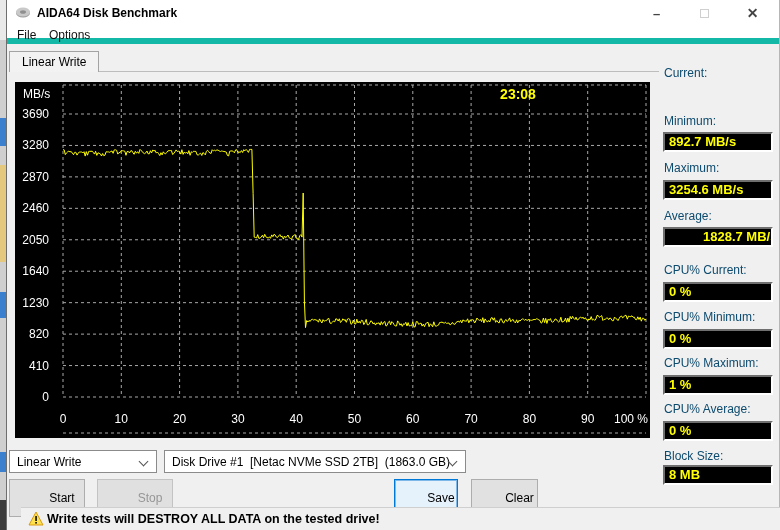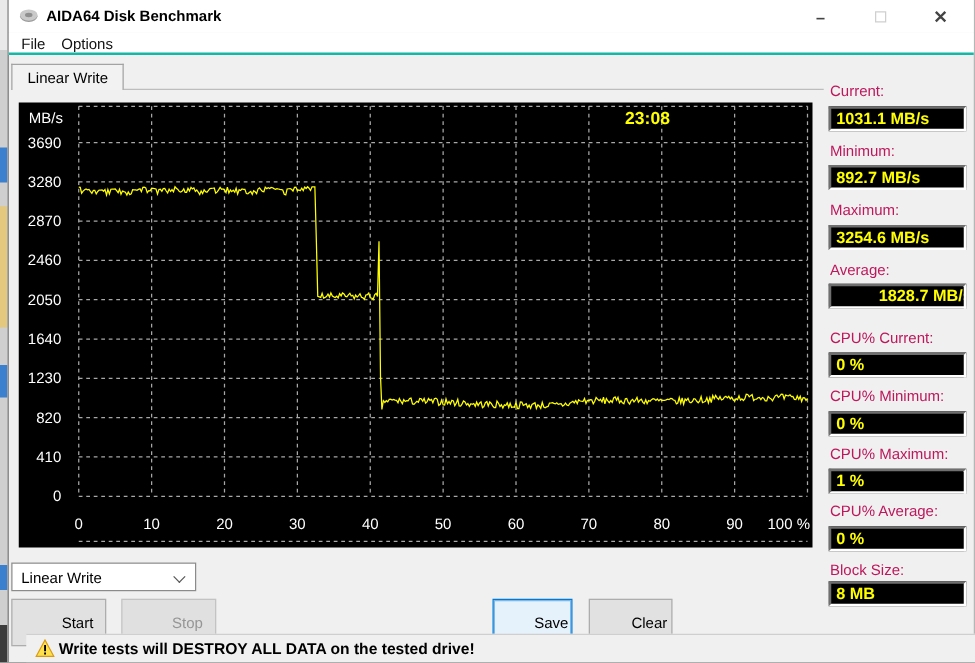--- a/index.html
+++ b/index.html
@@ -15,32 +15,32 @@
   .win { position:absolute; left:6px; top:0; width:774px; height:530px; background:#f0f0f0; border-left:1px solid #6e6e6e; border-right:1px solid #b6b6b6; }
   .titlebar { position:absolute; left:0; top:0; width:100%; height:26px; background:#ffffff;font-weight:bold; }
   .title-icon { position:absolute; left:8px; top:5px; width:16px; height:16px; }
   .title-text { position:absolute; left:30px; top:6px; font-size:12px; white-space:nowrap; }
   .winbtn { position:absolute; top:0; width:45px; height:26px; display:flex; align-items:center; justify-content:center; font-size:13px; color:#444; }
   .btn-min { right:100px; }
   .btn-max { right:52px; }
   .btn-close { right:4px; font-size:14px; }
   .max-box { width:9px; height:9px; border:1px solid #cfcfcf; }
 
-  .menubar { position:absolute; left:0; top:26px; width:100%; height:18px; background:#ffffff; border-bottom:2px solid #14b8a6; }
+  .menubar { position:absolute; left:0; top:26px; width:100%; height:18px; background:#ffffff; border-bottom:6px solid #14b8a6; }
   .menu-item { position:absolute; top:2px; font-size:12px; color:#111; }
 
   
   .pane-line { position:absolute; left:2px; top:71px; width:650px; height:1px; background:#bdbdbd; }
   .tab { position:absolute; left:2px; top:51px; height:21px; padding:3px 12px 0 12px; background:#f2f2f2; border:1px solid #a3a3a3; border-bottom:none; font-size:12px; }
 
   
   .chart { position:absolute; left:8px; top:82px; width:635px; height:356px; background:#000; }
 
   
-  .stat-label { position:absolute; left:657px; font-size:12px; color:#be185d; white-space:nowrap; }
+  .stat-label { position:absolute; left:657px; font-size:12px; color:#0c4a6e; white-space:nowrap; }
   .stat-box { position:absolute; left:656px; width:110px; height:20px; background:#000;
               border:2px solid; border-color:#6f6f6f #ffffff #ffffff #6f6f6f;
               color:#ffff00; font-weight:bold; font-size:13px; line-height:16px; padding-left:4px; white-space:nowrap; overflow:hidden; }
 
   
   .combo { position:absolute; height:23px; background:#ffffff; border:1px solid #8b8b8b; display:flex; align-items:center; padding:0 22px 0 7px; font-size:12px; white-space:pre; overflow:hidden; }
   .combo .chev { position:absolute; right:9px; top:7px; width:7px; height:7px; border-right:1.5px solid #555; border-bottom:1.5px solid #555; transform:rotate(45deg); }
   .pushbtn { position:absolute; height:38px; background:#e1e1e1; border:1px solid #adadad; display:flex; align-items:center; justify-content:center; font-size:12px;padding-left:30px; }
   .pushbtn.disabled { background:#e0e0e0; border-color:#c3c3c3; color:#969696; }
   .pushbtn.default { background:#e5f1fb; border:1px solid #0078d7; box-shadow:inset 0 0 0 1px #7db8e8; }
@@ -136,21 +136,20 @@
         <text x="397.8" y="341" fill="#ffffff" font-size="12px" font-family="&quot;Liberation Sans&quot;, sans-serif" text-anchor="middle">60</text>
         <text x="456.1" y="341" fill="#ffffff" font-size="12px" font-family="&quot;Liberation Sans&quot;, sans-serif" text-anchor="middle">70</text>
         <text x="514.4" y="341" fill="#ffffff" font-size="12px" font-family="&quot;Liberation Sans&quot;, sans-serif" text-anchor="middle">80</text>
         <text x="572.7" y="341" fill="#ffffff" font-size="12px" font-family="&quot;Liberation Sans&quot;, sans-serif" text-anchor="middle">90</text>
         <text x="633" y="341" fill="#ffffff" font-size="12px" font-family="&quot;Liberation Sans&quot;, sans-serif" text-anchor="end">100 %</text>
         <text x="503" y="17" fill="#ffff00" font-size="14px" font-family="&quot;Liberation Sans&quot;, sans-serif" text-anchor="middle" font-weight="bold">23:08</text>
         <polyline points="48.0,67.7 49.2,67.9 50.3,72.6 51.5,70.9 52.7,69.8 53.8,69.2 55.0,69.9 56.2,69.5 57.3,71.1 58.5,72.7 59.7,70.3 60.8,70.3 62.0,73.1 63.2,71.2 64.3,70.0 65.5,70.0 66.7,69.9 67.8,71.0 69.0,69.7 70.2,74.1 71.3,69.6 72.5,73.2 73.7,69.4 74.8,69.3 76.0,69.3 77.2,69.2 78.3,70.5 79.5,72.1 80.6,69.3 81.8,73.4 83.0,70.8 84.1,71.3 85.3,71.8 86.5,74.0 87.6,71.5 88.8,73.7 90.0,73.1 91.1,69.8 92.3,69.9 93.5,69.9 94.6,70.3 95.8,69.5 97.0,69.0 98.1,71.3 99.3,67.9 100.5,67.8 101.6,68.3 102.8,72.1 104.0,70.5 105.1,70.6 106.3,68.5 107.5,68.7 108.6,68.9 109.8,69.2 111.0,73.3 112.1,69.6 113.3,69.4 114.5,71.0 115.6,68.9 116.8,68.7 118.0,70.8 119.1,72.3 120.3,69.3 121.5,71.2 122.6,69.7 123.8,71.4 125.0,67.4 126.1,68.6 127.3,69.5 128.5,71.2 129.6,71.7 130.8,70.8 132.0,69.0 133.1,71.8 134.3,71.8 135.4,68.7 136.6,70.9 137.8,67.9 138.9,69.1 140.1,68.3 141.3,71.1 142.4,70.0 143.6,71.7 144.8,73.6 145.9,70.7 147.1,72.9 148.3,69.8 149.4,71.3 150.6,71.8 151.8,70.3 152.9,68.9 154.1,68.7 155.3,68.6 156.4,68.4 157.6,72.5 158.8,71.5 159.9,69.9 161.1,67.9 162.3,69.5 163.4,69.2 164.6,69.9 165.8,72.1 166.9,67.7 168.1,72.4 169.3,70.0 170.4,71.3 171.6,70.1 172.8,71.8 173.9,68.6 175.1,73.3 176.3,69.8 177.4,70.4 178.6,69.2 179.8,69.4 180.9,69.4 182.1,72.8 183.3,73.0 184.4,72.0 185.6,71.2 186.8,73.5 187.9,70.6 189.1,71.4 190.3,72.9 191.4,69.3 192.6,68.3 193.7,69.7 194.9,71.1 196.1,71.4 197.2,67.7 198.4,68.9 199.6,68.2 200.7,68.8 201.9,67.9 203.1,68.2 204.2,68.9 205.4,69.5 206.6,69.0 207.7,69.2 208.9,69.5 210.1,69.7 211.2,70.0 212.4,73.4 213.6,73.9 214.7,69.2 215.9,69.0 217.1,68.9 218.2,69.4 219.4,70.8 220.6,67.9 221.7,67.7 222.9,70.5 224.1,69.9 225.2,70.6 226.4,68.6 227.6,70.5 228.7,67.7 229.9,68.8 231.1,67.4 232.2,68.6 233.4,70.4 234.6,67.4 235.7,67.4 236.9,67.4 238.1,111.3 239.2,155.1 240.4,155.5 241.6,155.9 242.7,152.6 243.9,156.5 245.1,155.9 246.2,155.2 247.4,153.2 248.6,155.7 249.7,152.3 250.9,154.8 252.0,155.5 253.2,156.0 254.4,154.9 255.5,156.3 256.7,152.9 257.9,154.7 259.0,152.3 260.2,153.1 261.4,155.1 262.5,155.5 263.7,153.9 264.9,152.6 266.0,154.8 267.2,154.2 268.4,157.1 269.5,154.0 270.7,155.7 271.9,154.5 273.0,153.0 274.2,155.8 275.4,156.3 276.5,157.5 277.7,154.0 278.9,153.7 280.0,152.4 281.2,156.2 282.4,156.5 283.5,157.6 284.7,153.8 285.9,152.6 287.0,155.1 288.2,111.0 289.4,219.0 290.5,245.6 291.7,238.5 292.9,240.0 294.0,238.5 295.2,239.4 296.4,237.5 297.5,237.3 298.7,238.1 299.9,237.5 301.0,238.1 302.2,238.3 303.4,240.2 304.5,236.9 305.7,239.0 306.9,241.0 308.0,237.6 309.2,239.2 310.4,238.6 311.5,238.7 312.7,236.8 313.8,236.4 315.0,241.1 316.2,241.4 317.3,240.3 318.5,239.0 319.7,239.8 320.8,236.8 322.0,237.1 323.2,239.0 324.3,236.8 325.5,240.5 326.7,239.3 327.8,236.8 329.0,238.3 330.2,237.6 331.3,240.3 332.5,237.0 333.7,236.6 334.8,237.4 336.0,242.3 337.2,241.4 338.3,238.0 339.5,241.8 340.7,242.0 341.8,237.2 343.0,241.0 344.2,239.2 345.3,241.2 346.5,238.2 347.7,238.7 348.8,242.6 350.0,240.5 351.2,237.4 352.3,242.7 353.5,242.8 354.7,241.1 355.8,238.8 357.0,239.5 358.2,242.0 359.3,240.8 360.5,243.1 361.7,241.0 362.8,241.4 364.0,240.8 365.2,243.1 366.3,239.6 367.5,242.4 368.7,240.3 369.8,239.5 371.0,244.1 372.1,243.3 373.3,240.2 374.5,239.2 375.6,242.8 376.8,239.6 378.0,240.8 379.1,242.7 380.3,244.0 381.5,244.0 382.6,238.9 383.8,240.6 385.0,243.2 386.1,241.7 387.3,244.4 388.5,241.8 389.6,242.4 390.8,240.3 392.0,244.0 393.1,240.6 394.3,244.0 395.5,243.6 396.6,243.8 397.8,239.9 399.0,244.9 400.1,244.9 401.3,239.6 402.5,239.7 403.6,242.3 404.8,241.7 406.0,241.0 407.1,244.1 408.3,242.1 409.5,244.7 410.6,241.6 411.8,240.9 413.0,240.2 414.1,244.7 415.3,241.8 416.5,243.0 417.6,244.8 418.8,239.8 420.0,243.6 421.1,244.3 422.3,243.5 423.5,243.1 424.6,240.5 425.8,240.4 427.0,240.1 428.1,240.7 429.3,241.1 430.4,240.2 431.6,241.5 432.8,241.1 433.9,241.0 435.1,242.9 436.3,242.1 437.4,240.4 438.6,242.1 439.8,242.4 440.9,240.6 442.1,239.8 443.3,239.1 444.4,240.3 445.6,238.4 446.8,240.9 447.9,237.8 449.1,238.8 450.3,239.0 451.4,239.3 452.6,236.8 453.8,240.8 454.9,238.3 456.1,238.4 457.3,237.7 458.4,237.9 459.6,241.0 460.8,239.0 461.9,236.0 463.1,237.3 464.3,238.5 465.4,237.4 466.6,239.6 467.8,235.7 468.9,241.0 470.1,236.9 471.3,238.8 472.4,240.1 473.6,238.5 474.8,240.0 475.9,236.3 477.1,235.5 478.3,238.2 479.4,235.8 480.6,240.3 481.8,238.5 482.9,240.2 484.1,241.0 485.3,237.1 486.4,236.8 487.6,240.0 488.7,241.2 489.9,238.5 491.1,237.5 492.2,239.5 493.4,238.2 494.6,235.9 495.7,239.7 496.9,238.2 498.1,237.4 499.2,239.7 500.4,240.9 501.6,237.8 502.7,240.9 503.9,238.4 505.1,239.0 506.2,237.7 507.4,236.9 508.6,237.3 509.7,238.3 510.9,237.2 512.1,238.7 513.2,237.4 514.4,238.2 515.6,238.2 516.7,238.3 517.9,237.9 519.1,237.4 520.2,237.7 521.4,236.8 522.6,236.9 523.7,238.0 524.9,238.3 526.1,241.1 527.2,240.4 528.4,236.0 529.6,240.6 530.7,236.4 531.9,241.4 533.1,237.2 534.2,238.4 535.4,236.6 536.6,239.7 537.7,240.2 538.9,239.2 540.1,237.0 541.2,237.2 542.4,239.0 543.6,240.2 544.7,238.9 545.9,235.2 547.0,240.1 548.2,239.6 549.4,239.0 550.5,236.1 551.7,240.3 552.9,236.1 554.0,240.1 555.2,234.4 556.4,237.0 557.5,234.3 558.7,236.3 559.9,237.5 561.0,235.2 562.2,238.0 563.4,237.5 564.5,235.7 565.7,235.0 566.9,236.3 568.0,235.1 569.2,237.1 570.4,235.7 571.5,237.8 572.7,238.9 573.9,236.9 575.0,237.8 576.2,234.6 577.4,238.1 578.5,237.1 579.7,238.4 580.9,237.0 582.0,233.4 583.2,233.6 584.4,235.4 585.5,234.5 586.7,233.6 587.9,238.5 589.0,237.4 590.2,237.3 591.4,236.2 592.5,235.9 593.7,237.7 594.9,236.0 596.0,236.5 597.2,238.7 598.4,238.7 599.5,235.1 600.7,236.4 601.9,237.1 603.0,238.6 604.2,236.4 605.3,234.5 606.5,234.0 607.7,235.9 608.8,234.9 610.0,233.3 611.2,233.5 612.3,237.2 613.5,234.1 614.7,234.5 615.8,234.6 617.0,233.8 618.2,235.3 619.3,235.2 620.5,237.5 621.7,237.7 622.8,234.8 624.0,237.5 625.2,235.1 626.3,239.2 627.5,236.2 628.7,236.3 629.8,238.3 631.0,236.8" fill="none" stroke="#ffff00" stroke-width="1"></polyline>
       </svg>
 
     <span class="stat-label" style="top:66px;">Current:</span>
-    <div class="stat-box" style="top:85px;">1031.1 MB/s</div>
     <span class="stat-label" style="top:114px;">Minimum:</span>
     <div class="stat-box" style="top:132px;">892.7 MB/s</div>
     <span class="stat-label" style="top:161px;">Maximum:</span>
     <div class="stat-box" style="top:180px;">3254.6 MB/s</div>
     <span class="stat-label" style="top:209px;">Average:</span>
     <div class="stat-box" style="top:227px;padding-left:38px;">1828.7 MB/s</div>
     <span class="stat-label" style="top:263px;">CPU% Current:</span>
     <div class="stat-box" style="top:282px;">0 %</div>
     <span class="stat-label" style="top:310px;">CPU% Minimum:</span>
     <div class="stat-box" style="top:329px;">0 %</div>
@@ -158,20 +157,24 @@
     <div class="stat-box" style="top:375px;">1 %</div>
     <span class="stat-label" style="top:402px;">CPU% Average:</span>
     <div class="stat-box" style="top:421px;">0 %</div>
     <span class="stat-label" style="top:449px;">Block Size:</span>
     <div class="stat-box" style="top:465px;">8 MB</div>
 
     <div class="combo" style="left:2px; top:450px; width:148px;">
       <span>Linear Write</span>
       <span class="chev"></span>
     </div>
+    <div class="combo" style="left:157px; top:450px; width:302px;">
+      <span>Disk Drive #1  [Netac NVMe SSD 2TB]  (1863.0 GB)</span>
+      <span class="chev"></span>
+    </div>
     <div class="pushbtn" style="left:2px; top:479px; width:76px;">Start</div>
     <div class="pushbtn disabled" style="left:90px; top:479px; width:76px;">Stop</div>
     <div class="pushbtn default" style="left:387px; top:479px; width:64px;">Save</div>
     <div class="pushbtn" style="left:464px; top:479px; width:67px;">Clear</div>
 
     <div class="statusbar">
       <svg class="warn-icon" width="16" height="15" viewBox="0 0 16 15">
         <path d="M8 1 L15 14 L1 14 Z" fill="#ffe14d" stroke="#d99a15" stroke-width="1"></path>
         <rect x="7.3" y="5" width="1.5" height="5" fill="#000"></rect>
         <rect x="7.3" y="11" width="1.5" height="1.6" fill="#000"></rect>

